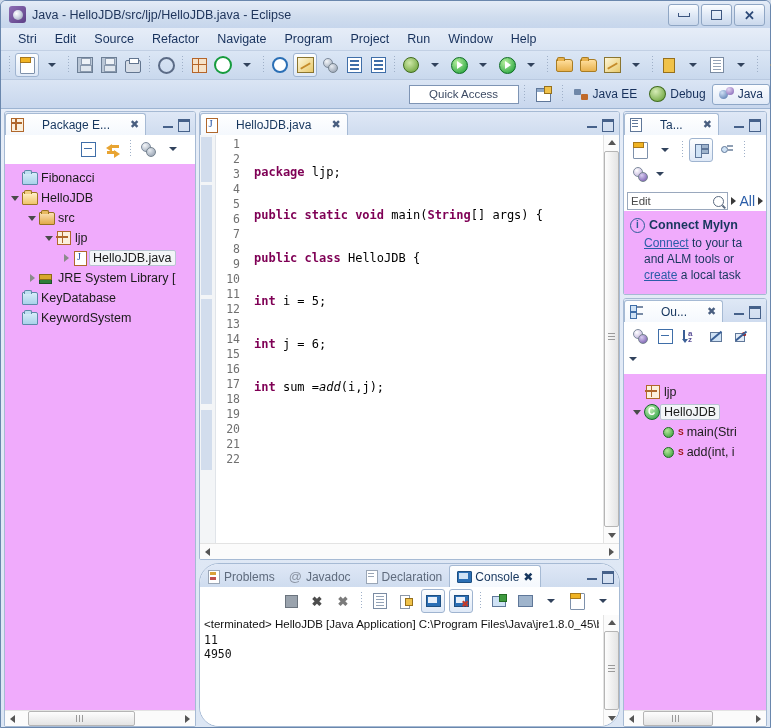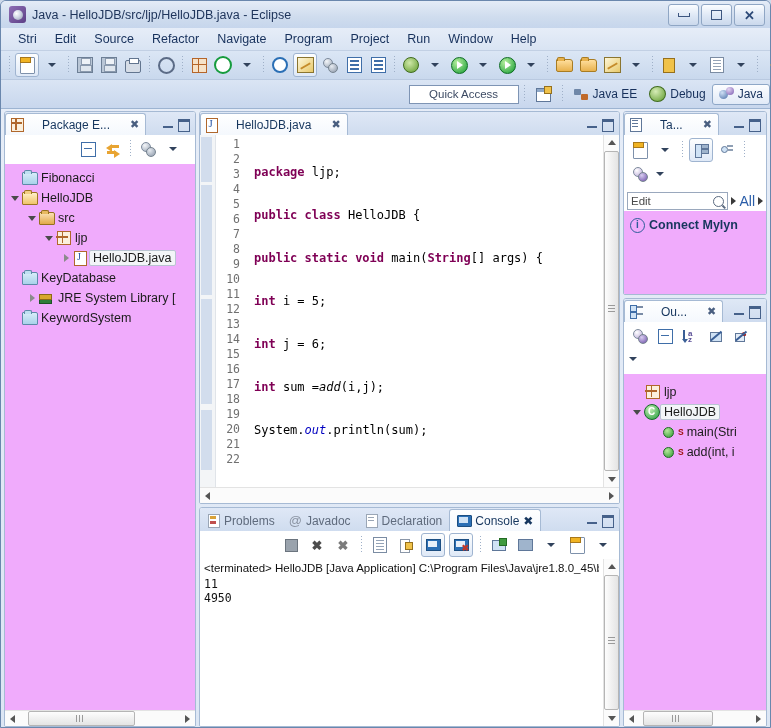--- a/index.html
+++ b/index.html
@@ -485,33 +485,33 @@
                 </span>
               <span class="tlabel">ljp</span>
             </div>
             <div class="trow sel" style="padding-left:55px;">
               <span class="twist closed"></span>
               <span class="tico">
                   <span class="i-javafile"></span>
                 </span>
               <span class="tlabel">HelloJDB.java</span>
             </div>
+            <div class="trow" style="padding-left:21px;">
+              <span class="twist closed"></span>
+              <span class="tico">
+                  <span class="i-jre"></span>
+                </span>
+              <span class="tlabel">JRE System Library [</span>
+            </div>
             <div class="trow" style="padding-left:4px;">
               <span class="twist"></span>
               <span class="tico">
                   <span class="i-projclosed"></span>
                 </span>
               <span class="tlabel">KeyDatabase</span>
-            </div>
-            <div class="trow" style="padding-left:21px;">
-              <span class="twist closed"></span>
-              <span class="tico">
-                  <span class="i-jre"></span>
-                </span>
-              <span class="tlabel">JRE System Library [</span>
             </div>
             <div class="trow" style="padding-left:4px;">
               <span class="twist"></span>
               <span class="tico">
                   <span class="i-projclosed"></span>
                 </span>
               <span class="tlabel">KeywordSystem</span>
             </div>
           </div>
         </div>
@@ -565,26 +565,25 @@
             <div class="gl">16</div>
             <div class="gl">17</div>
             <div class="gl">18</div>
             <div class="gl">19</div>
             <div class="gl">20</div>
             <div class="gl">21</div>
             <div class="gl">22</div>
           </div>
           <div class="ed-code">
             <div class="cl"><span class="kw">package</span> ljp;</div>
+            <div class="cl"><span class="kw">public static void</span> main(<span class="kw">String</span>[] args) {</div>
             <div class="cl"><span class="kw">public class</span> HelloJDB {</div>
-            <div class="cl"><span class="kw">public static void</span> main(<span class="kw">String</span>[] args) {</div>
             <div class="cl"><span class="kw">int</span> i = 5;</div>
             <div class="cl"><span class="kw">int</span> j = 6;</div>
             <div class="cl"><span class="kw">int</span> sum =<span class="mth">add</span>(i,j);</div>
-            <div class="cl">System.<span class="it">out</span>.println(sum);</div>
             <div class="cl"></div>
             
             
             
             
             
             
             
             
             
@@ -600,21 +599,21 @@
             <div class="sb-arrow down"></div>
           </div>
         </div>
         <div class="hsb">
           <div class="hsb-arrow left"></div>
           <div style="flex:1 1 auto;"></div>
           <div class="hsb-arrow right"></div>
         </div>
       </div>
 
-      <div class="part console-part" style="height:220px;margin-top:3px;">
+      <div class="part console-part" style="height:164px;margin-top:3px;border-radius:20px;">
         <div class="ctabrow">
           <div class="ctab">
             <span style="width:13px;height:13px;display:inline-block;position:relative;">
               <span style="position:absolute;left:1px;top:0;width:10px;height:12px;background:#fff;border:1px solid #9aa6b6;"></span>
               <span style="position:absolute;left:3px;top:2px;width:6px;height:3px;background:#d9a23a;"></span>
               <span style="position:absolute;left:3px;top:7px;width:6px;height:3px;background:#c0504d;"></span>
             </span>
             <span>Problems</span>
           </div>
           <div class="ctab">
@@ -764,20 +763,25 @@
           </div>
           <span class="tri-r"></span>
           <span class="alltxt">All</span>
           <span class="tri-r"></span>
         </div>
         <div class="part-body">
           <div class="mylyn">
             <div class="mylyn-head">
               <span class="info-i">i</span>
               <span>Connect Mylyn</span>
+            </div>
+            <div class="mylyn-body">
+              <div><span class="lnk">Connect</span><span> to your ta</span></div>
+              <div>and ALM tools or</div>
+              <div><span class="lnk">create</span><span> a local task</span></div>
             </div>
           </div>
         </div>
       </div>
 
       <div class="part" style="flex:1 1 auto;margin-top:3px;">
         <div class="part-tabrow">
           <div class="vtab">
             <span style="width:13px;height:13px;display:inline-block;position:relative;">
               <span style="position:absolute;left:0;top:0;width:5px;height:5px;background:#cfe2f5;border:1px solid #3f6ea8;"></span>

